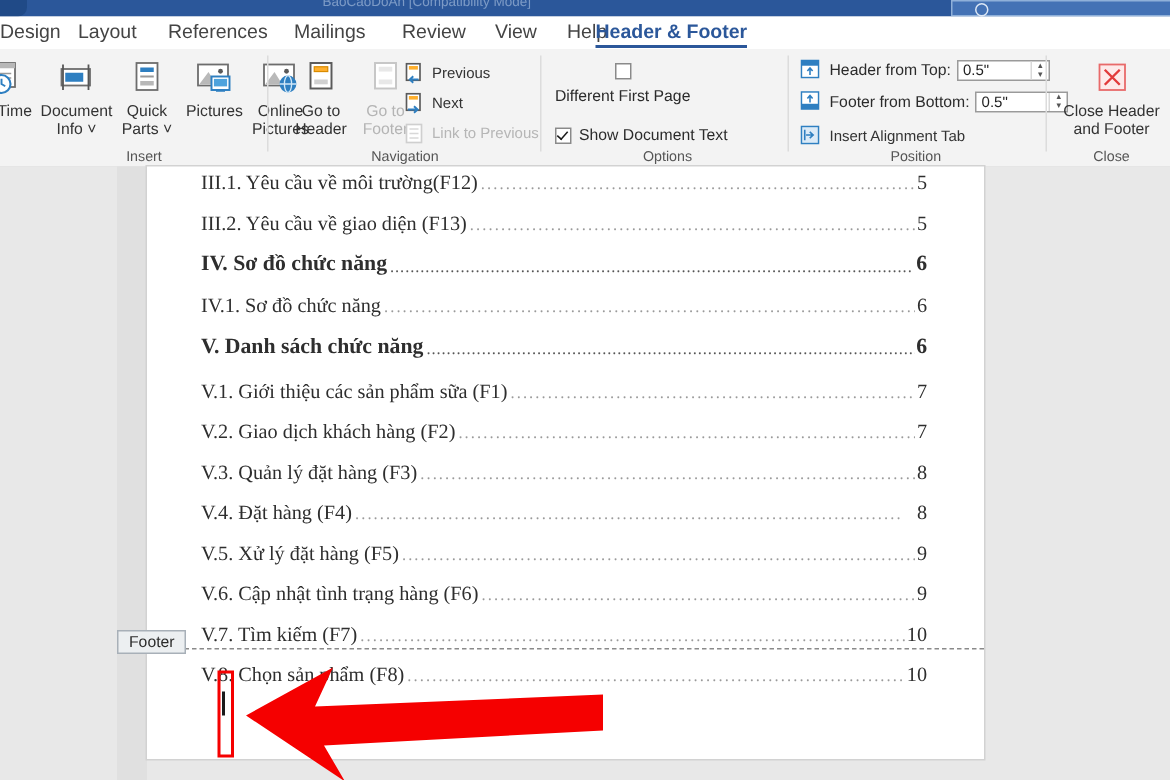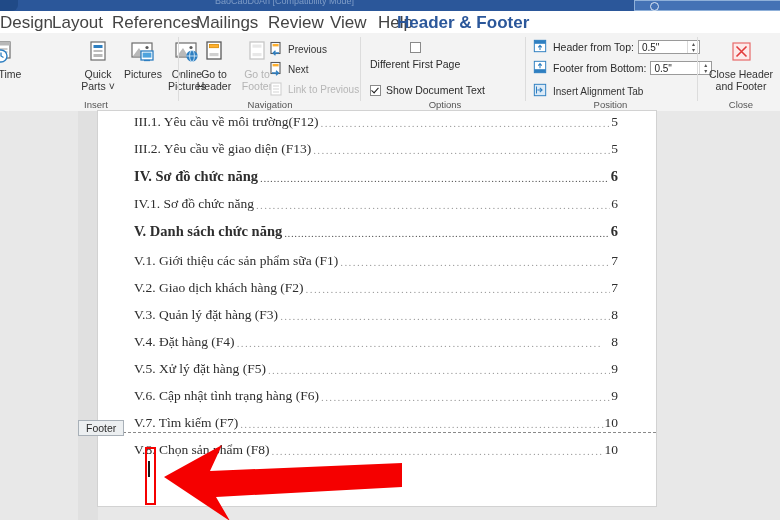--- a/index.html
+++ b/index.html
@@ -13,21 +13,21 @@
   
   .titlebar{position:absolute;left:0;top:0;width:780px;height:11px;background:#2b579a;}
   .tb-qat{position:absolute;left:0;top:0;width:18px;height:11px;background:#204a87;border-radius:0 0 6px 0;}
   .tb-searchbox{position:absolute;left:634px;top:0;width:300px;height:11px;background:#4472b5;border:1px solid #8fb0d9;box-sizing:border-box;}
   .tb-searchicon{position:absolute;left:650px;top:2px;width:7px;height:7px;border:1.2px solid #dce7f5;border-radius:50%;}
   .tb-title{position:absolute;left:215px;top:-4px;width:270px;height:12px;color:#bfd2ea;font-size:9px;overflow:hidden;white-space:nowrap;opacity:.55;}
   .tb-right{position:absolute;right:4px;top:1px;color:#cfe0f2;font-size:8px;}
 
   
   .tabstrip{position:absolute;left:0;top:11px;width:780px;height:22px;background:#fff;}
-  .tab{position:absolute;top:2px;font-size:17px;color:#444;white-space:nowrap;}
+  .tab{position:absolute;top:2px;font-size:13px;color:#444;white-space:nowrap;}
   .tab.active{color:#2b579a;font-weight:bold;}
   .tab .uline{position:absolute;left:0;right:0;bottom:-4px;height:2.5px;background:#2b579a;}
 
   
   .ribbon{position:absolute;left:0;top:33px;width:780px;height:78px;background:#f3f3f3;border-bottom:1px solid #d4d4d4;}
   .grpsep{position:absolute;top:4px;width:1px;height:64px;background:#dcdcdc;}
   .grplabel{position:absolute;bottom:1px;font-size:9.5px;color:#555;text-align:center;white-space:nowrap;}
 
   .bigbtn{position:absolute;top:4px;width:58px;text-align:center;cursor:default;}
   .bigbtn .lbl{font-size:10.5px;color:#333;line-height:11.5px;margin-top:2px;white-space:pre-line;}
@@ -104,20 +104,32 @@
           <rect x="4" y="3" width="14" height="3.5" fill="#b8b8b8"></rect>
           <line x1="6.5" y1="10" x2="15.5" y2="10" stroke="#9a9a9a" stroke-width="1"></line>
           <line x1="6.5" y1="13" x2="15.5" y2="13" stroke="#9a9a9a" stroke-width="1"></line>
           <circle cx="9" cy="17" r="6" fill="#fff" stroke="#2e7fc1" stroke-width="1.4"></circle>
           <path d="M9 13.5 L9 17 L11.5 18.5" stroke="#2e7fc1" stroke-width="1.3" fill="none"></path>
         </svg>
       </div>
       <div class="lbl">&amp; Time</div>
     </div>
 
+    <div class="bigbtn" style="left:22px;">
+      <div class="ico">
+        <svg width="28" height="26" viewBox="0 0 28 26">
+          <rect x="4" y="7" width="19" height="11" fill="#fff" stroke="#6d6d6d" stroke-width="1.2"></rect>
+          <rect x="6.5" y="9.5" width="12" height="6" fill="#2e7fc1"></rect>
+          <line x1="5" y1="4" x2="5" y2="21" stroke="#555" stroke-width="1.2"></line>
+          <line x1="22" y1="4" x2="22" y2="21" stroke="#555" stroke-width="1.2"></line>
+        </svg>
+      </div>
+      <div class="lbl">Document
+Info ˅</div>
+    </div>
 
     <div class="bigbtn" style="left:69px;">
       <div class="ico">
         <svg width="24" height="26" viewBox="0 0 24 26">
           <rect x="5" y="3" width="14" height="18" fill="#fff" stroke="#6d6d6d" stroke-width="1.2"></rect>
           <rect x="7.5" y="6" width="9" height="3" fill="#2e7fc1"></rect>
           <line x1="7.5" y1="12" x2="16.5" y2="12" stroke="#9a9a9a" stroke-width="1.3"></line>
           <rect x="7.5" y="15" width="9" height="3" fill="#b8b8b8"></rect>
         </svg>
       </div>

